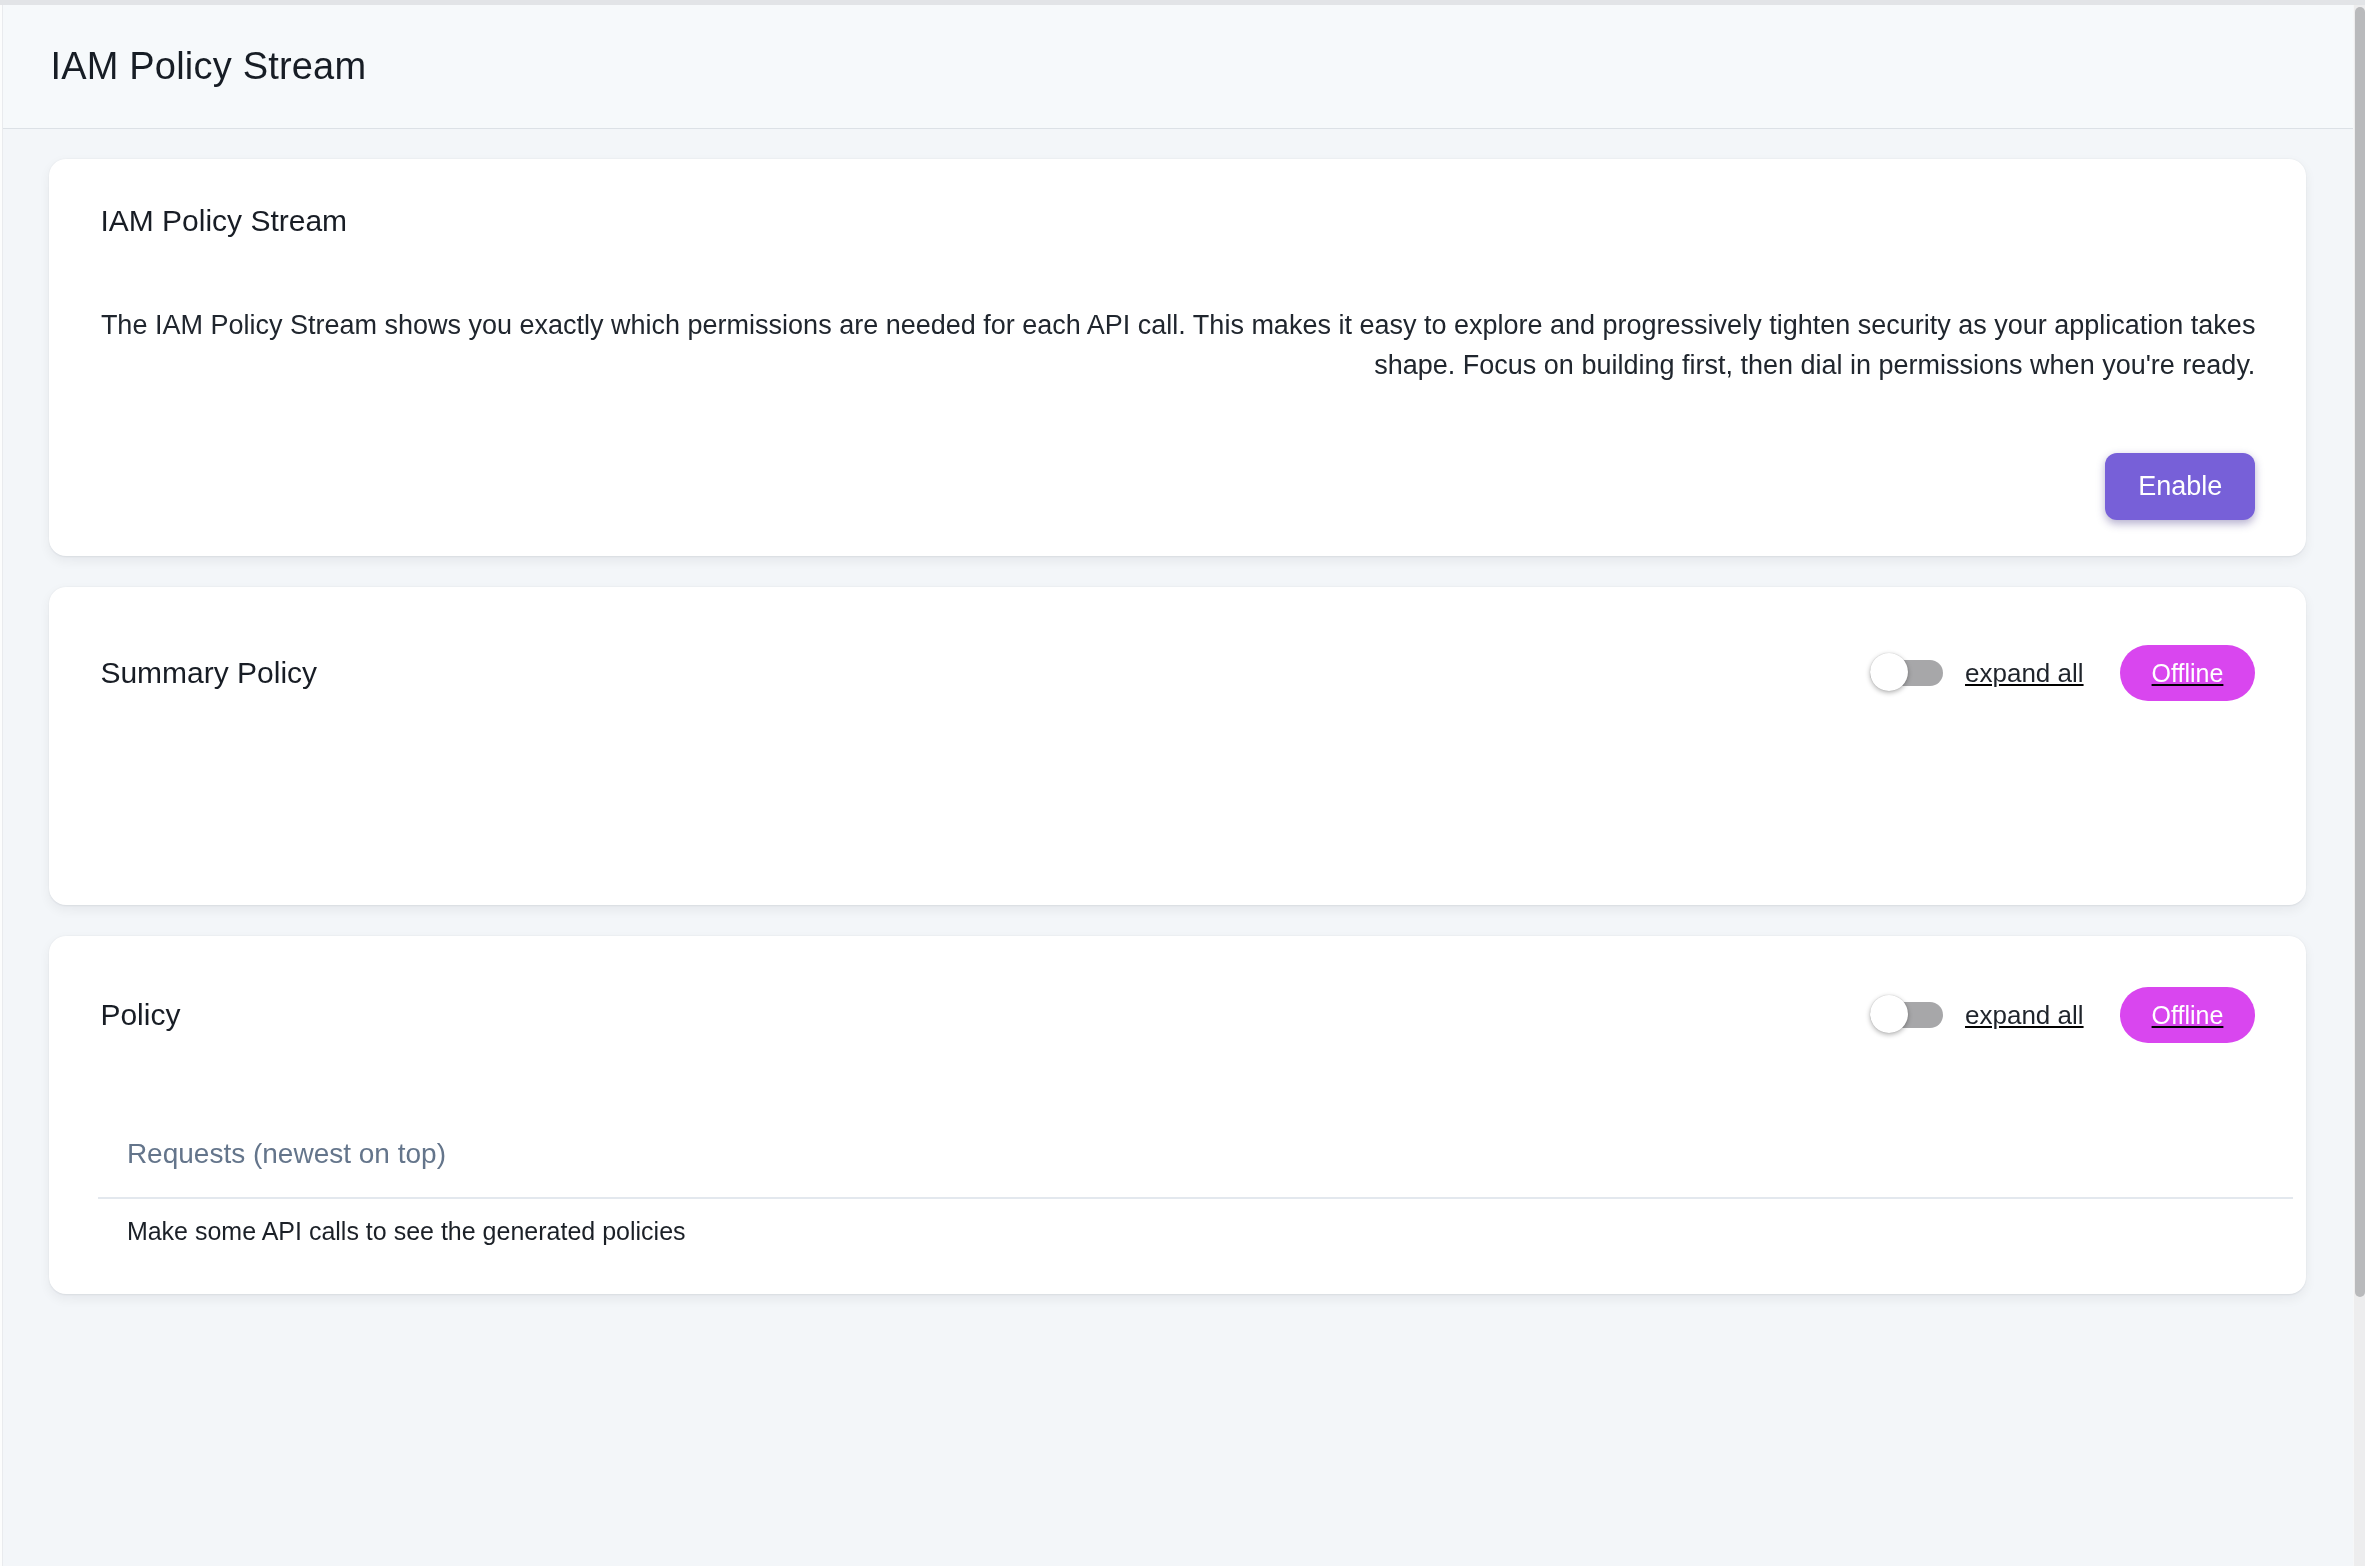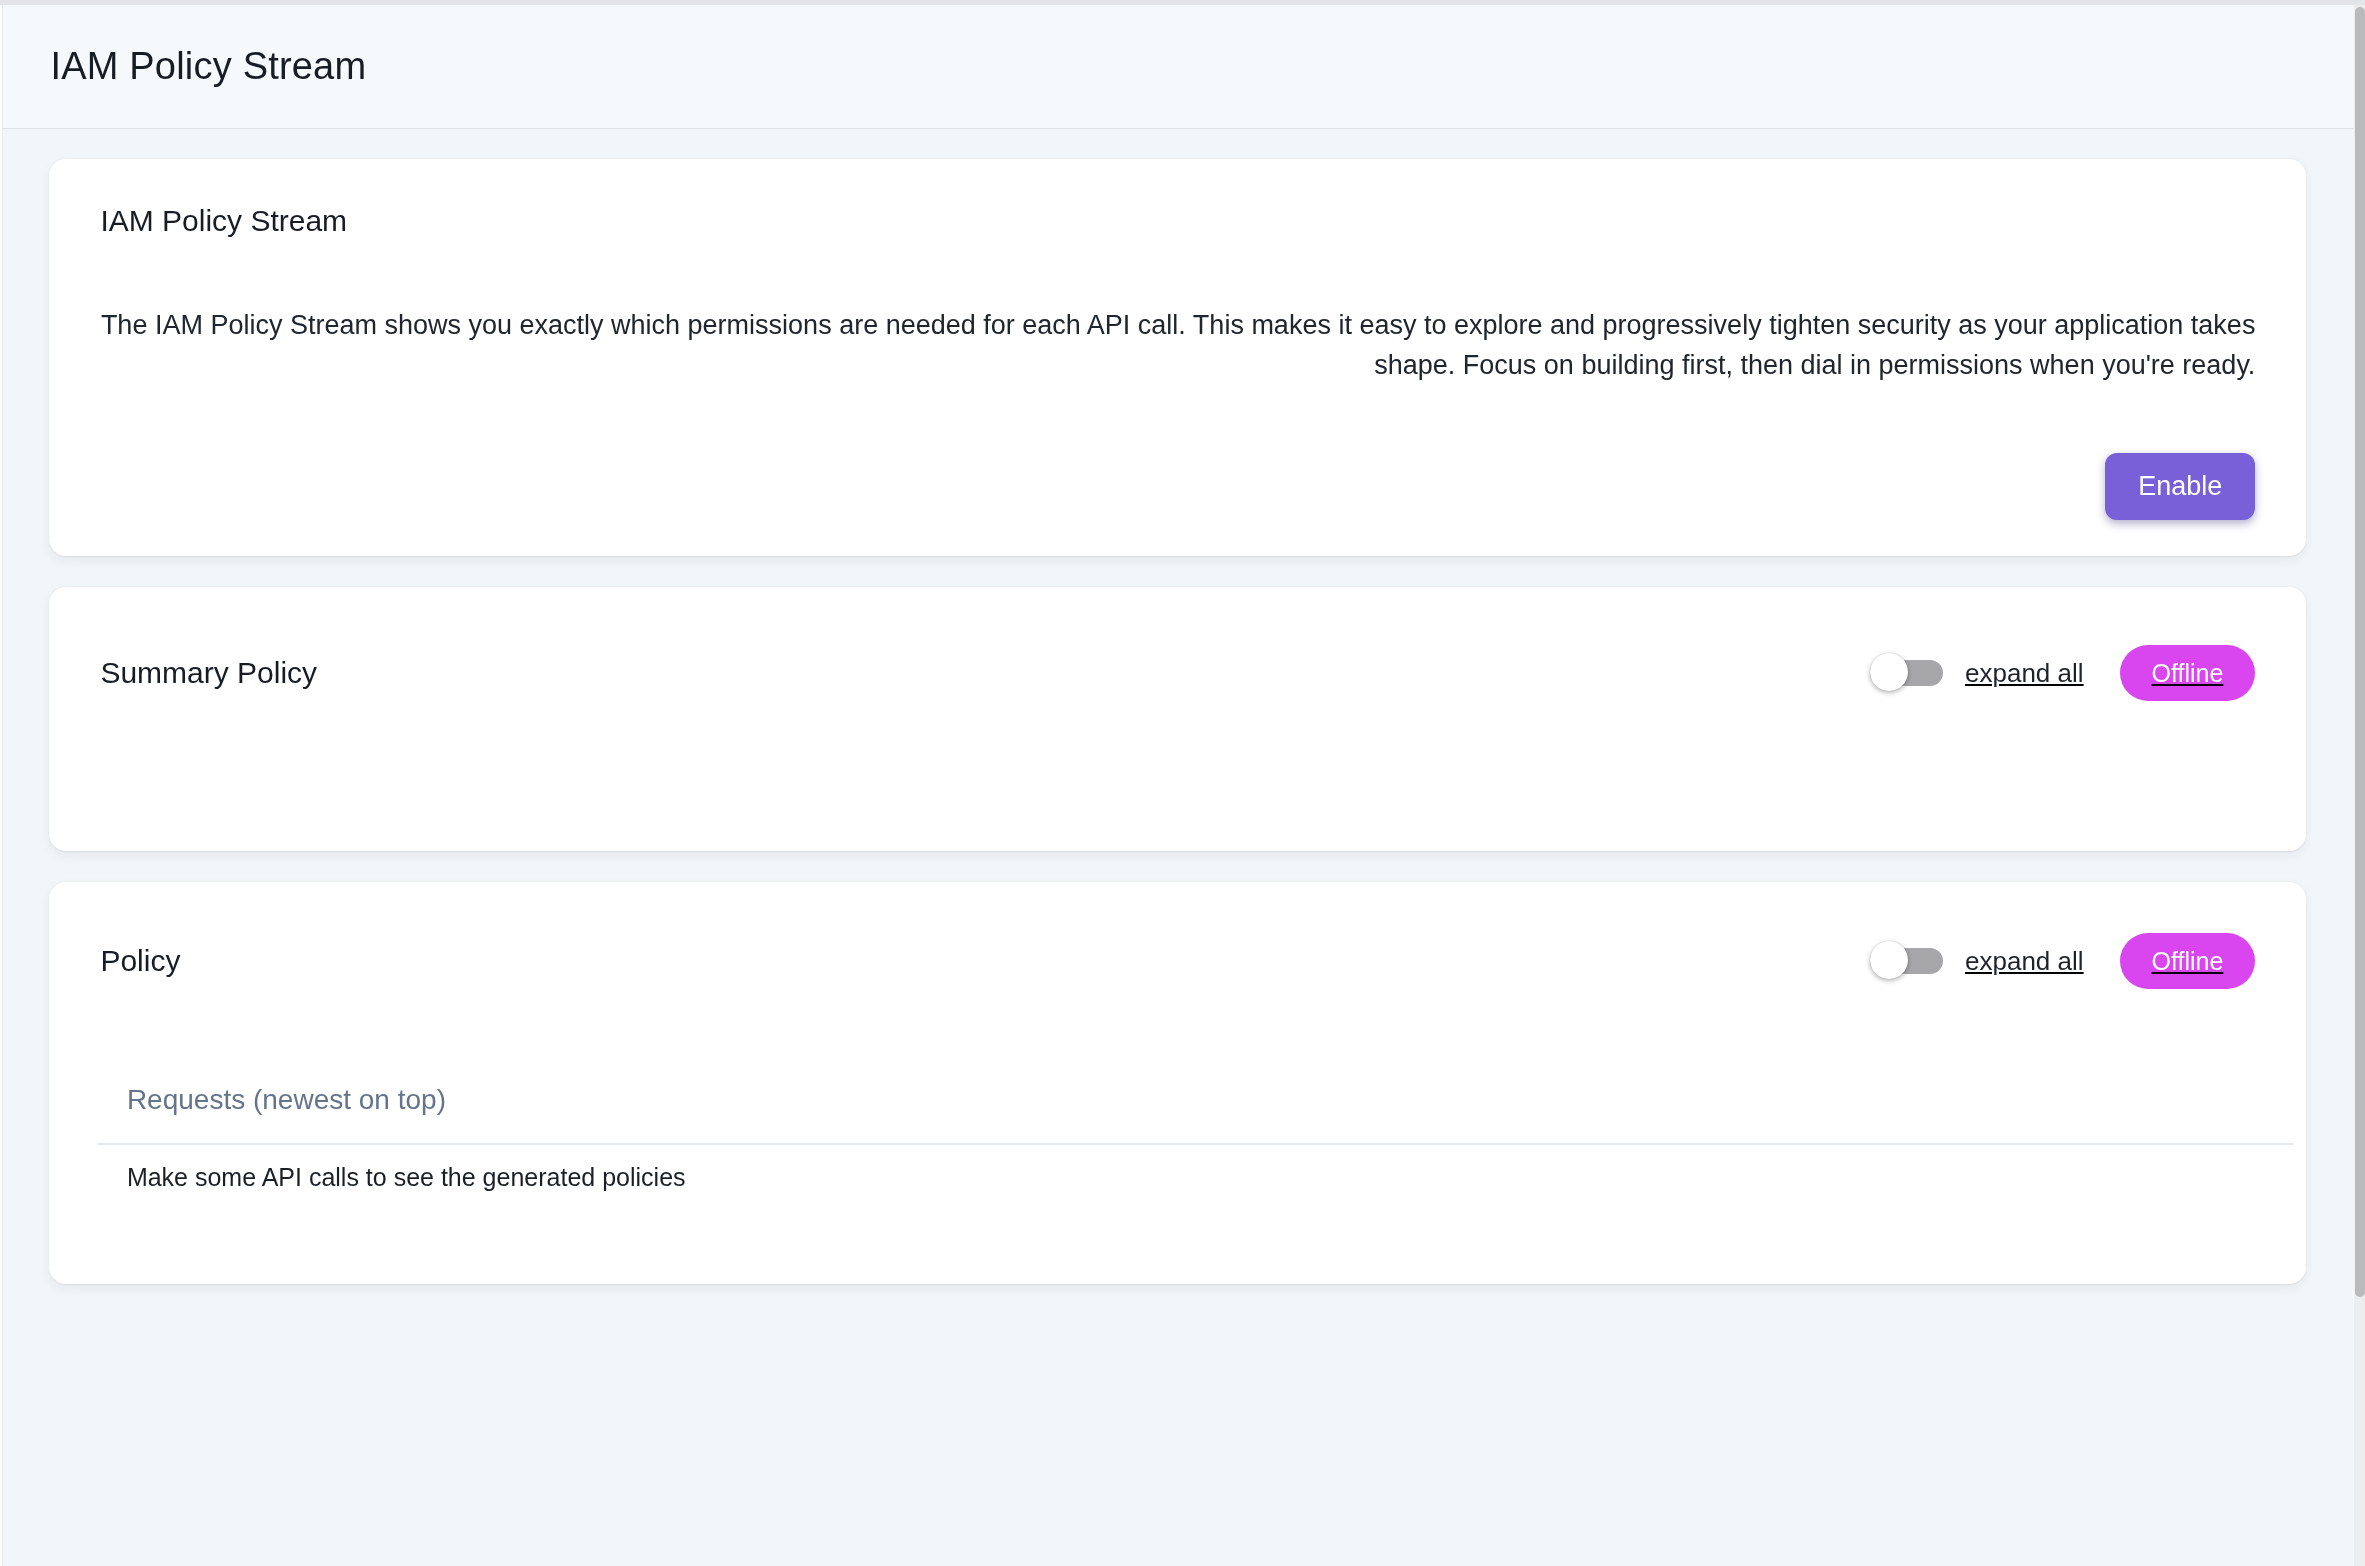--- a/index.html
+++ b/index.html
@@ -61,21 +61,21 @@
   .enable-btn {
     height: 67px; padding: 0 33px;
     background: #7760d8; color: #ffffff;
     font-family: "Liberation Sans", sans-serif;
     font-size: 27px; border: none; border-radius: 12px;
     box-shadow: 0 3.4px 8.5px rgba(50,35,120,0.35);
     cursor: pointer;
   }
 
   
-  .card-summary { height: 264px; padding: 58px 51px 0 51px; margin-bottom: 31px; }
+  .card-summary { height: 318px; padding: 58px 51px 0 51px; margin-bottom: 31px; }
   .card-output  { padding: 51px 51px 0 51px; }
   .card-row { display: flex; align-items: center; height: 56px; }
   .controls { margin-left: auto; display: flex; align-items: center; text-decoration: underline; }
 
   .toggle {
     position: relative; width: 73px; height: 26px;
     background: #a7a7a9; border-radius: 13px;
     margin-right: 22px; cursor: pointer; flex: none;
   }
   .toggle .knob {
@@ -85,21 +85,21 @@
     box-shadow: 0 1.7px 5.1px rgba(0,0,0,0.30), 0 0 0.9px rgba(0,0,0,0.25);
   }
   .expand-label { font-size: 26px; color: #1f242b; margin-right: 36px; }
   .badge {
     display: inline-flex; align-items: center; justify-content: center;
     height: 56px; padding: 0 32px; border-radius: 28px;
     background: #d946ef; color: #ffffff; font-size: 25px;
   }
 
   
-  .requests-section { margin-top: 94px; padding-left: 26.5px; padding-bottom: 90px; }
+  .requests-section { margin-top: 94px; padding-left: 26.5px; padding-bottom: 46px; }
   .requests-title { font-size: 28px; line-height: 34px; color: #64758b; }
   .divider {
     height: 1.7px; background: #e3e8ee;
     margin: 26px -38px 0 -29px;
   }
   .empty-msg { margin-top: 15.4px; font-size: 25px; line-height: 34px; color: #1b2027; }
 
   
   .scrollbar {
     position: absolute; top: 5.1px; right: 0; width: 13px; bottom: 0;

